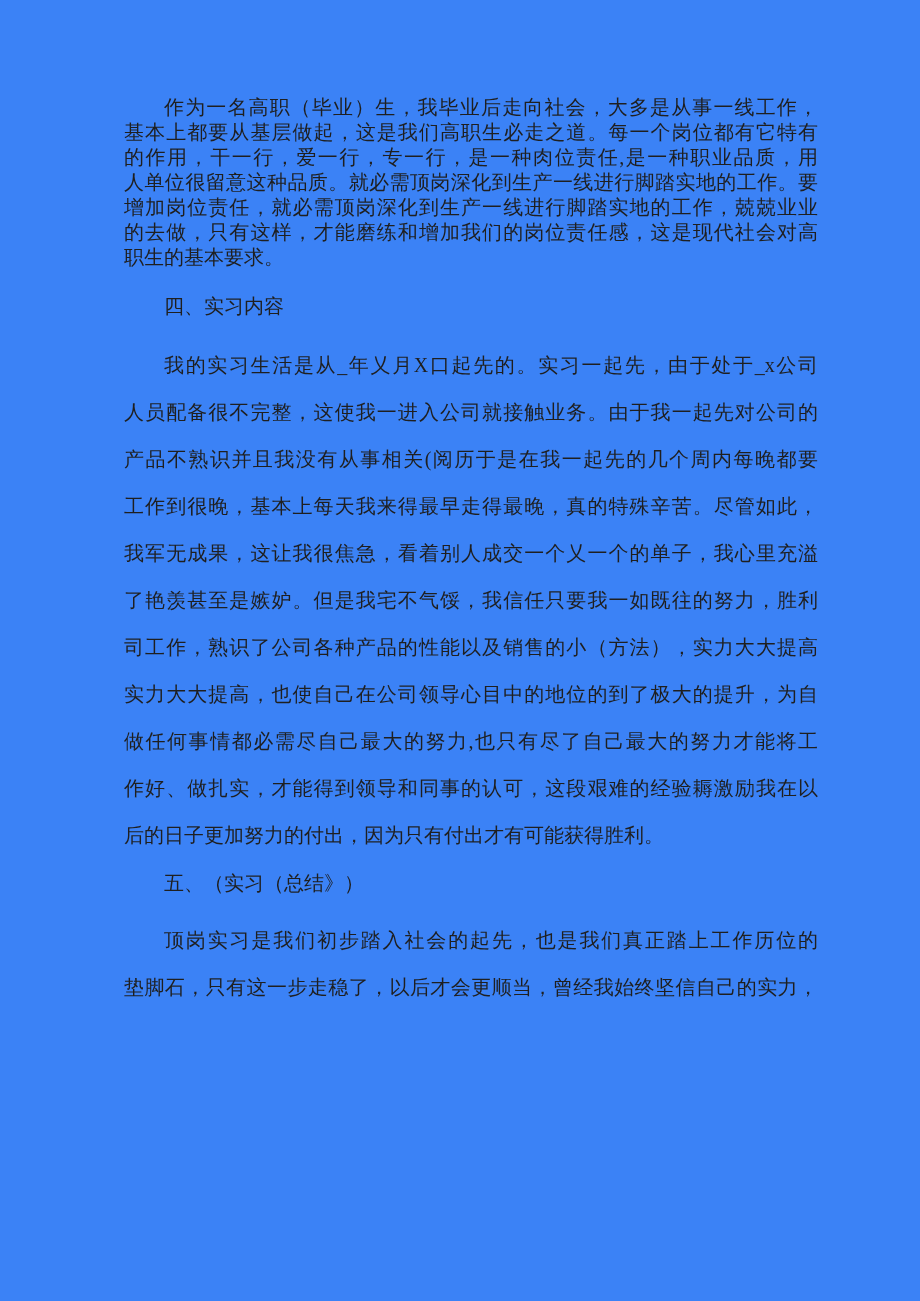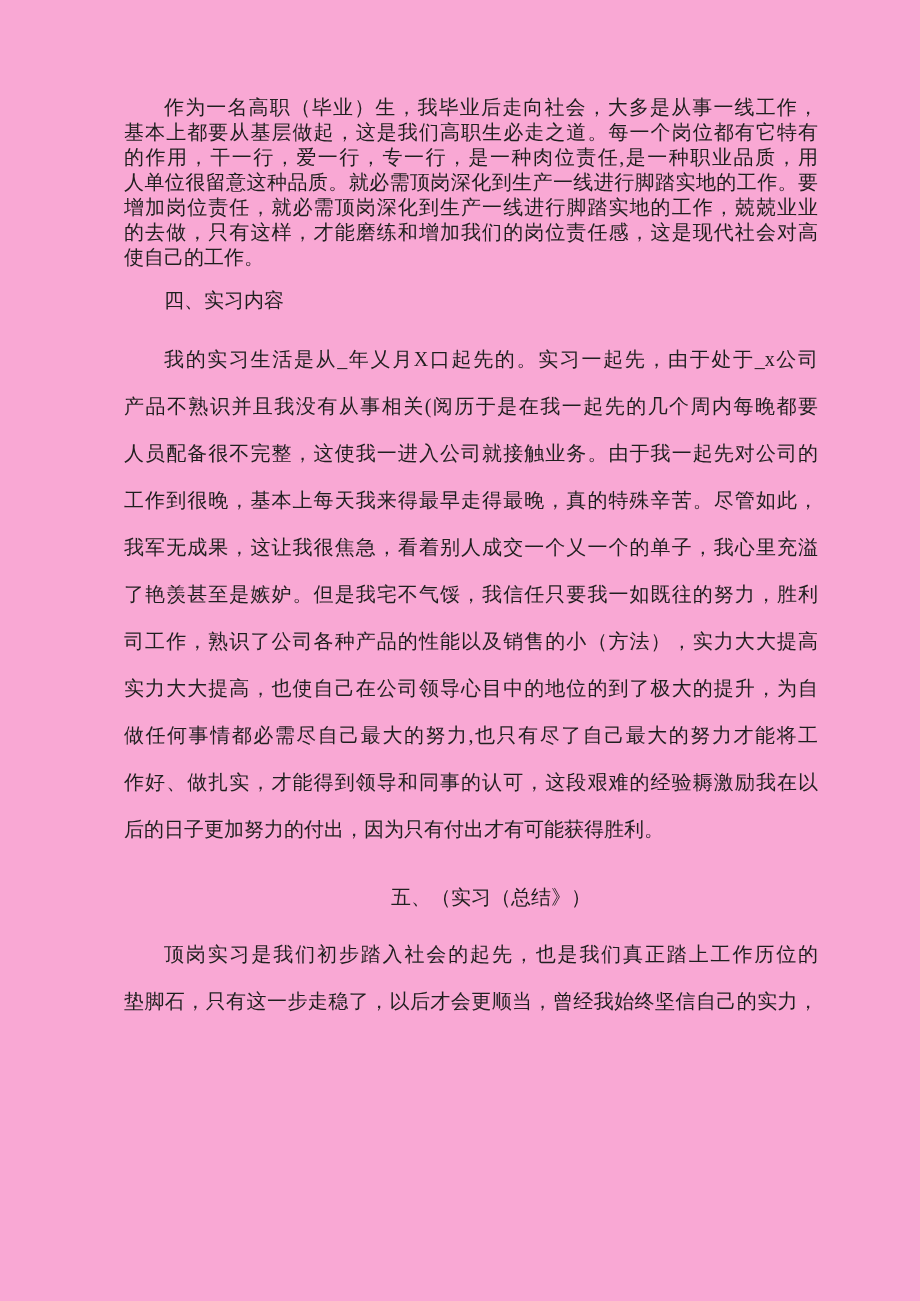--- a/index.html
+++ b/index.html
@@ -9,21 +9,21 @@
   }
   body {
     height: 1301px;
     font-family: "Liberation Serif", "DejaVu Serif", serif;
     color: #1f1f1f;
     overflow: hidden;
   }
   .page {
     width: 920px;
     height: 1301px;
-    background: #f9a8d4;
+    background: #3b82f6;
     padding: 95px 102px 0 124px;
   }
   .line {
     font-size: 20px;
     line-height: 25px;
     text-align: justify;
     text-align-last: justify;
     text-justify: inter-ideograph;
     letter-spacing: 0;
     white-space: normal;
@@ -32,46 +32,46 @@
     line-height: 47px;
   }
   .line.indent { text-indent: 2em; }
   .line.last   { text-align-last: left; }
   .heading {
     font-size: 20px;
     line-height: 25px;
     text-indent: 2em;
     text-align: left;
   }
-  .h4 { margin-top: 18px; }
+  .h4 { margin-top: 24px; }
   .p2 { margin-top: 23px; }
-  .h5 { margin-top: 32px; text-align: center; }
+  .h5 { margin-top: 12px; }
   .p3 { margin-top: 21px; }
 </style>
 </head>
 <body>
 
 <div class="page">
 
   <div class="para p1">
     <div class="line indent">作为一名高职（毕业）生，我毕业后走向社会，大多是从事一线工作，</div>
     <div class="line">基本上都要从基层做起，这是我们高职生必走之道。每一个岗位都有它特有</div>
     <div class="line">的作用，干一行，爱一行，专一行，是一种肉位责任,是一种职业品质，用</div>
     <div class="line">人单位很留意这种品质。就必需顶岗深化到生产一线进行脚踏实地的工作。要</div>
     <div class="line">增加岗位责任，就必需顶岗深化到生产一线进行脚踏实地的工作，兢兢业业</div>
     <div class="line">的去做，只有这样，才能磨练和增加我们的岗位责任感，这是现代社会对高</div>
-    <div class="line last">使自己的工作。</div>
+    <div class="line last">职生的基本要求。</div>
   </div>
 
   <div class="heading h4">四、实习内容</div>
 
   <div class="para p2 spaced">
     <div class="line indent">我的实习生活是从_年乂月X口起先的。实习一起先，由于处于_x公司</div>
+    <div class="line">人员配备很不完整，这使我一进入公司就接触业务。由于我一起先对公司的</div>
     <div class="line">产品不熟识并且我没有从事相关(阅历于是在我一起先的几个周内每晚都要</div>
-    <div class="line">人员配备很不完整，这使我一进入公司就接触业务。由于我一起先对公司的</div>
     <div class="line">工作到很晚，基本上每天我来得最早走得最晚，真的特殊辛苦。尽管如此，</div>
     <div class="line">我军无成果，这让我很焦急，看着别人成交一个乂一个的单子，我心里充溢</div>
     <div class="line">了艳羡甚至是嫉妒。但是我宅不气馁，我信任只要我一如既往的努力，胜利</div>
     <div class="line">司工作，熟识了公司各种产品的性能以及销售的小（方法），实力大大提高</div>
     <div class="line">实力大大提高，也使自己在公司领导心目中的地位的到了极大的提升，为自</div>
     <div class="line">做任何事情都必需尽自己最大的努力,也只有尽了自己最大的努力才能将工</div>
     <div class="line">作好、做扎实，才能得到领导和同事的认可，这段艰难的经验耨激励我在以</div>
     <div class="line last">后的日子更加努力的付出，因为只有付出才有可能获得胜利。</div>
   </div>
 

